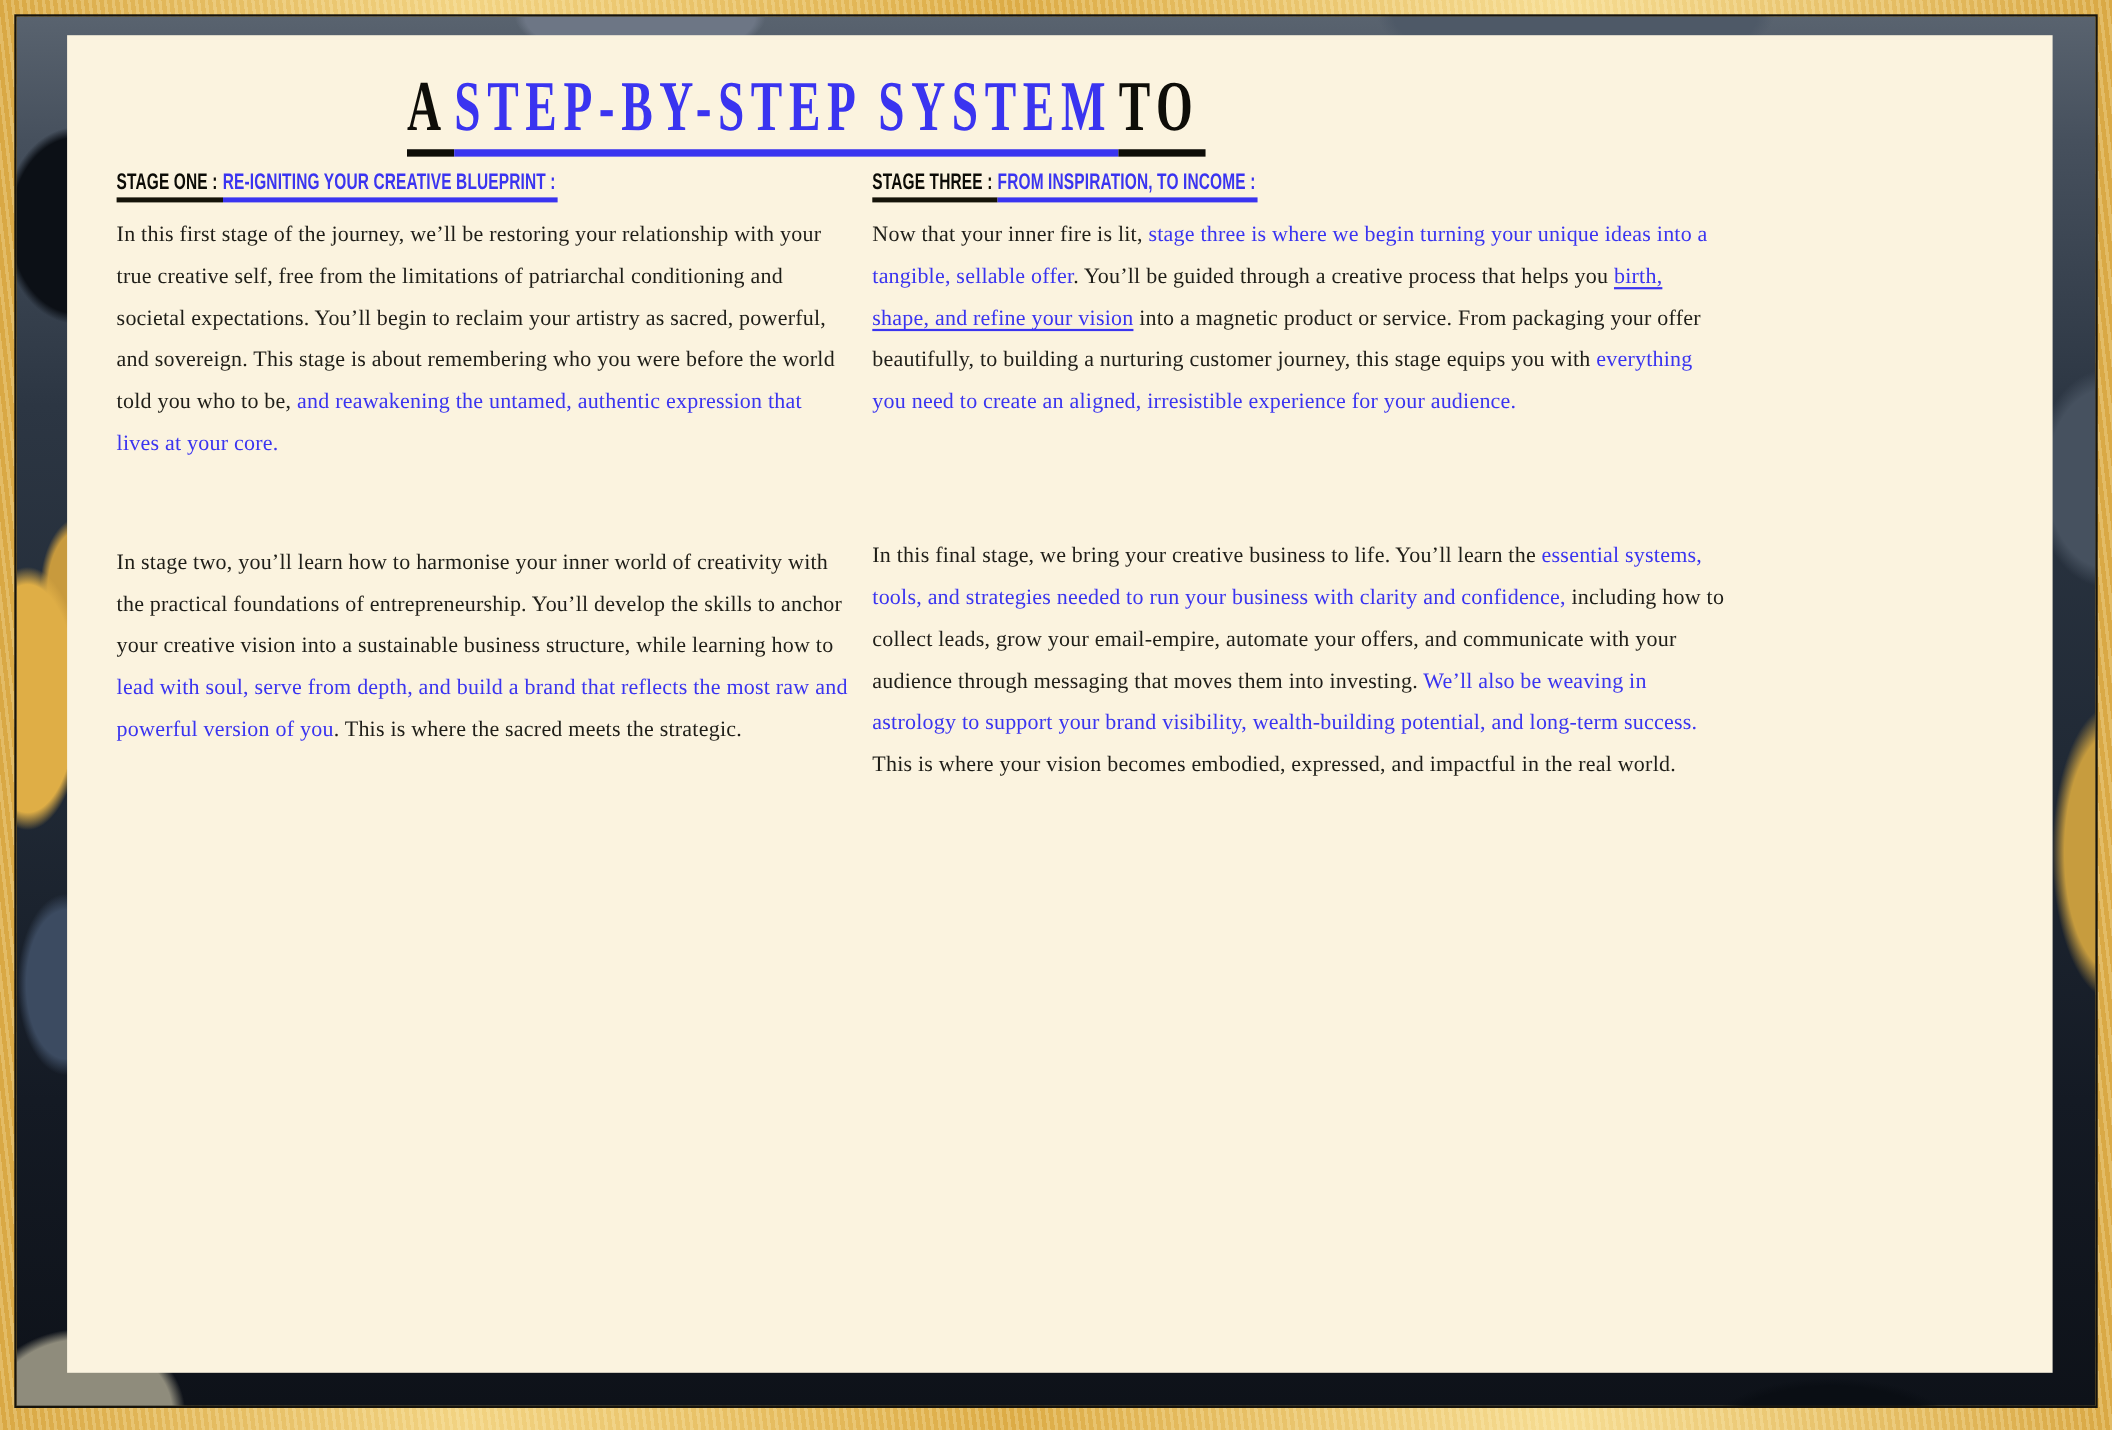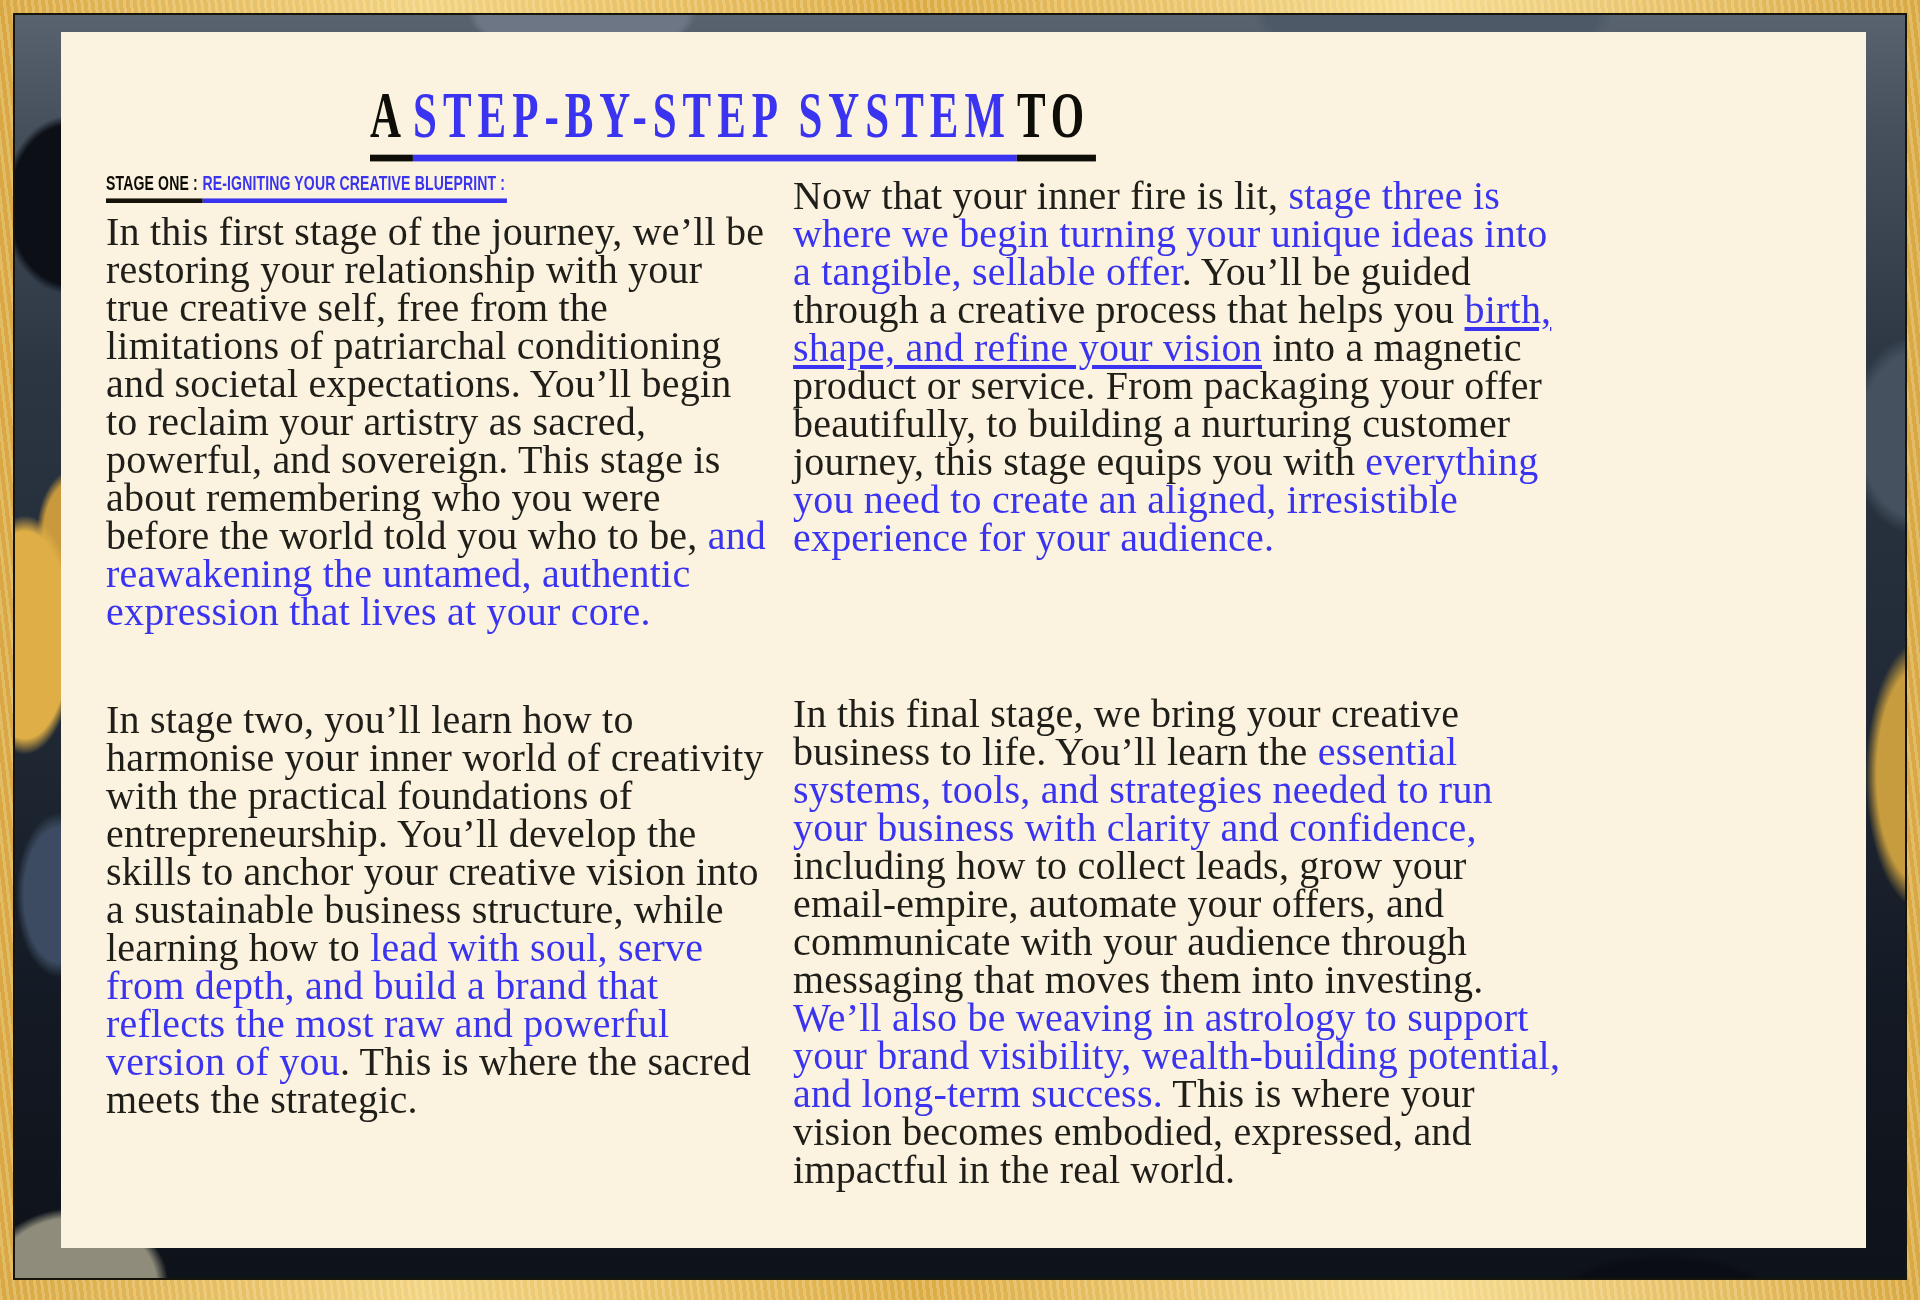--- a/index.html
+++ b/index.html
@@ -29,21 +29,21 @@
       radial-gradient(170px 140px at 60px 1270px, #8f8c7c 0 48%, transparent 55%),
       radial-gradient(110px 260px at 1908px 760px, #c79c3e 0 42%, transparent 52%),
       radial-gradient(120px 180px at 1900px 420px, #46515f 0 45%, transparent 55%),
       radial-gradient(200px 90px at 1650px 1290px, #0a0e14 0 50%, transparent 58%),
       linear-gradient(180deg,#59636f 0%,#46505d 9%,#2c3643 28%,#202935 55%,#141a24 78%,#0e1219 100%);
   }
   .panel{
     position:absolute;left:46px;top:17px;right:39px;bottom:30px;
     background:var(--cream);
     box-sizing:border-box;
-    padding:51px 40px 30px 45px;
+    padding:32px 40px 30px 45px;
   }
 
   
   .title-block{margin-left:264px;}
   .t-row{height:66px;}
   .t-line{
     display:inline-block;white-space:nowrap;
     font-family:"Liberation Serif",serif;font-weight:700;
     font-size:58px;letter-spacing:.14em;line-height:1;
     transform:scale(.74,1.12);transform-origin:left top;
@@ -61,21 +61,21 @@
   .hscale{
     display:inline-block;white-space:nowrap;
     font-family:"Liberation Sans",sans-serif;font-weight:700;
     letter-spacing:.01em;
     transform:scale(.78,1.14);transform-origin:left bottom;
   }
   .h-black{color:#0c0b06;border-bottom:4px solid #151309;padding:0 6px 4px 0;display:inline-block;}
   .h-blue{color:var(--blue);border-bottom:4px solid var(--blue);padding:0 2px 4px 0;display:inline-block;}
 
   .stage p{
-    margin:0;font-size:40px;line-height:38px;color:var(--ink);
+    margin:0;font-size:20px;line-height:38px;color:var(--ink);
     letter-spacing:.2px;
   }
   .accent{color:var(--blue);}
   .accent.u{text-decoration:underline;text-underline-offset:4px;}
   .stage-two{margin-top:6px;}
 </style>
 </head>
 <body>
 
 <div class="frame">
@@ -91,20 +91,21 @@
       </header>
 
       <div class="grid">
 
         <section class="stage">
           <h2><span class="hscale"><span class="h-black">STAGE ONE :</span><span class="h-blue">RE-IGNITING YOUR CREATIVE BLUEPRINT :</span></span></h2>
           <p><span>In this first stage of the journey, we’ll be restoring your relationship with your true creative self, free from the limitations of patriarchal conditioning and societal expectations. You’ll begin to reclaim your artistry as sacred, powerful, and sovereign. This stage is about remembering who you were before the world told you who to be, </span><span class="accent">and reawakening the untamed, authentic expression that lives at your core.</span></p>
         </section>
 
         <section class="stage">
+          <h2><span class="hscale"><span class="h-black">STAGE THREE :</span><span class="h-blue">FROM INSPIRATION, TO INCOME :</span></span></h2>
           <p><span>Now that your inner fire is lit, </span><span class="accent">stage three is where we begin turning your unique ideas into a tangible, sellable offer</span><span>. You’ll be guided through a creative process that helps you </span><span class="accent u">birth, shape, and refine your vision</span><span> into a magnetic product or service. From packaging your offer beautifully, to building a nurturing customer journey, this stage equips you with </span><span class="accent">everything you need to create an aligned, irresistible experience for your audience.</span></p>
         </section>
 
         <section class="stage stage-two">
           <p><span>In stage two, you’ll learn how to harmonise your inner world of creativity with the practical foundations of entrepreneurship. You’ll develop the skills to anchor your creative vision into a sustainable business structure, while learning how to </span><span class="accent">lead with soul, serve from depth, and build a brand that reflects the most raw and powerful version of you</span><span>. This is where the sacred meets the strategic.</span></p>
         </section>
 
         <section class="stage">
           <p><span>In this final stage, we bring your creative business to life. You’ll learn the </span><span class="accent">essential systems, tools, and strategies needed to run your business with clarity and confidence,</span><span> including how to collect leads, grow your email-empire, automate your offers, and communicate with your audience through messaging that moves them into investing. </span><span class="accent">We’ll also be weaving in astrology to support your brand visibility, wealth-building potential, and long-term success.</span><span> This is where your vision becomes embodied, expressed, and impactful in the real world.</span></p>
         </section>

